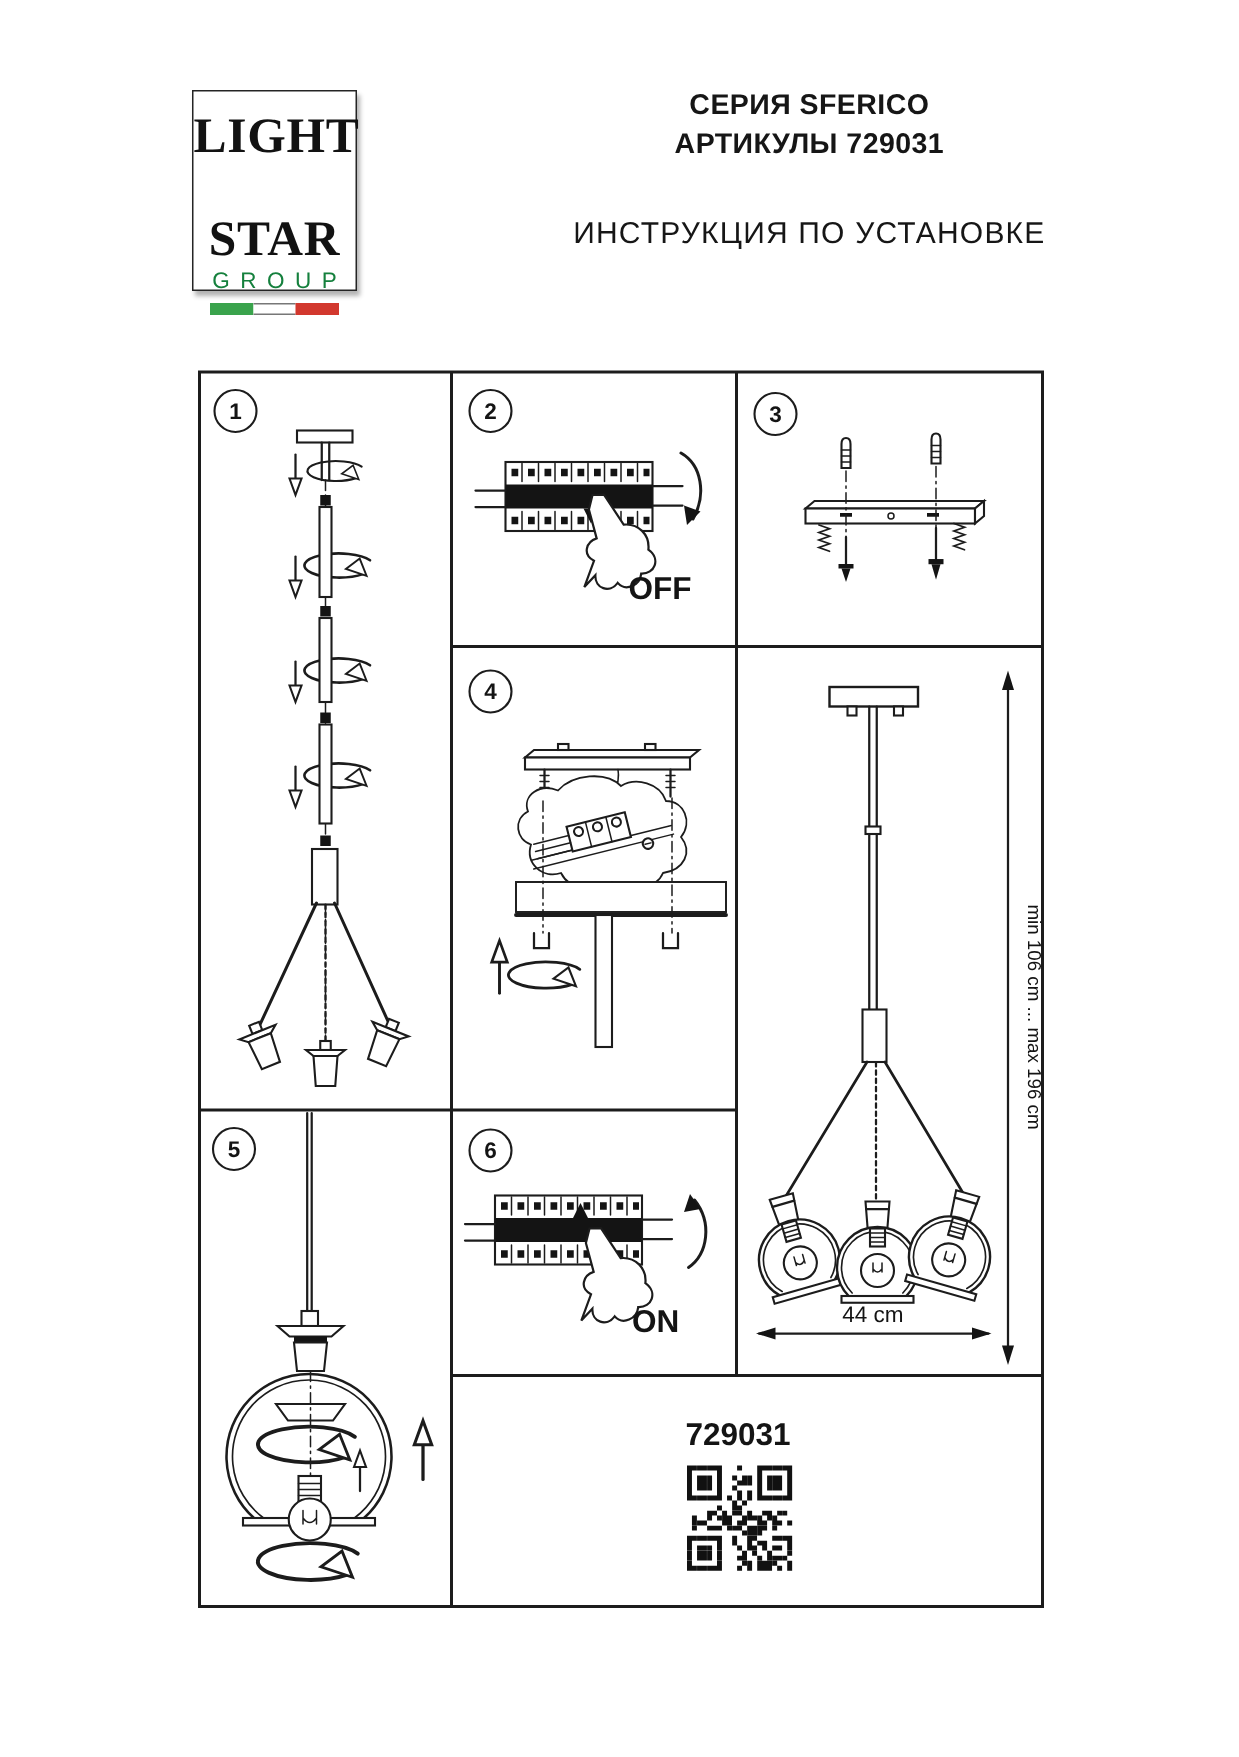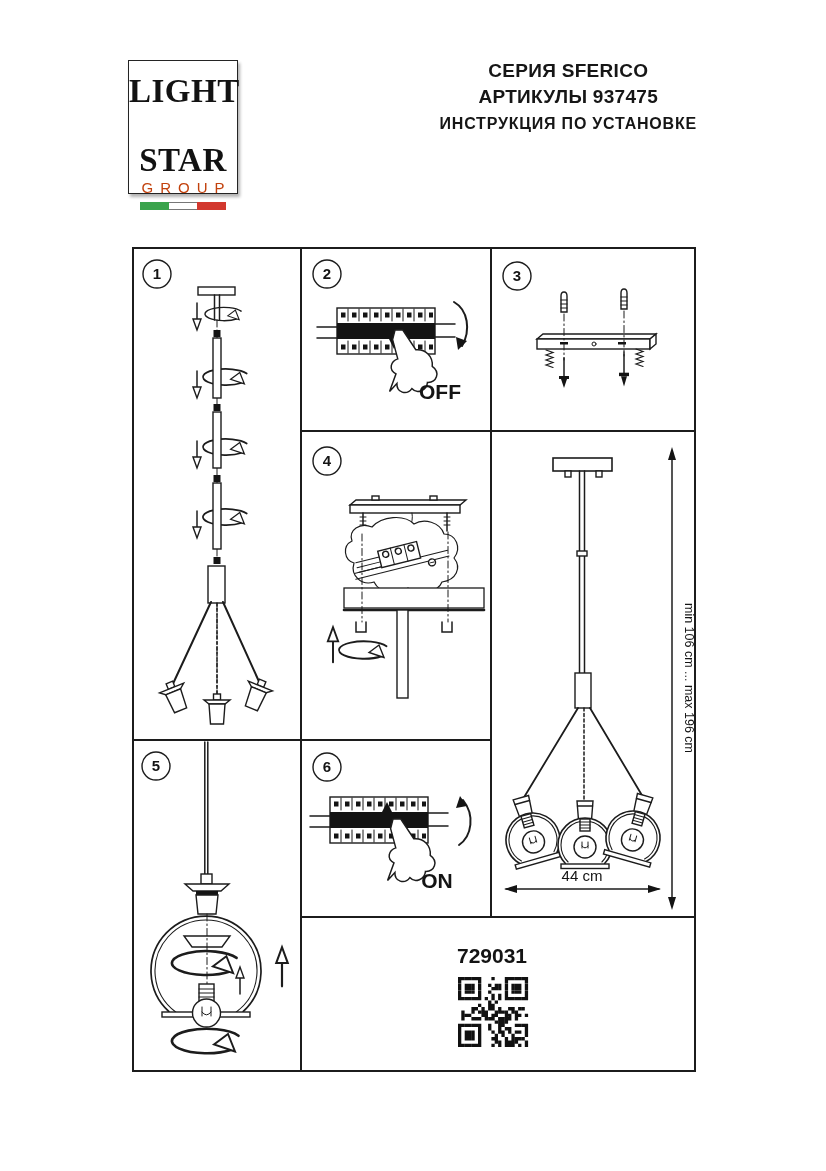--- a/index.html
+++ b/index.html
@@ -7,31 +7,31 @@
        font-family:"Liberation Sans",sans-serif;color:#161616;}
   .page{position:absolute;inset:0;background:#fff;}
 
   
   .logo{position:absolute;left:128px;top:60px;width:110px;height:134px;
         border:1.5px solid #242424;background:#fff;text-align:center;
         box-shadow:2px 3px 3px rgba(0,0,0,.3);box-sizing:border-box;}
   .logo-word{font-family:"Liberation Serif",serif;font-weight:700;font-size:33px;
              line-height:31px;color:#121212;letter-spacing:.5px;margin-top:38px;}
   .logo-word:first-child{margin-top:15px;}
-  .logo-group{font-size:15px;font-weight:400;color:#c2410c;letter-spacing:7px;
+  .logo-group{font-size:15px;font-weight:400;color:#15803d;letter-spacing:7px;
               margin-top:3px;text-indent:7px;}
   .logo-flag{width:86px;height:8px;margin:6px auto 0;display:flex;}
   .logo-flag span{flex:1;}
   .flag-green{background:#3aa34c;}
   .flag-white{background:#fff;border-top:1px solid #777;border-bottom:1px solid #777;box-sizing:border-box;}
   .flag-red{background:#d2382e;}
 
   .hdr{position:absolute;top:58px;right:129px;text-align:center;}
   .hdr-series,.hdr-article{font-size:19px;font-weight:700;line-height:26px;letter-spacing:.3px;}
-  .hdr-title{font-size:16px;font-weight:700;line-height:27px;letter-spacing:.8px;}
+  .hdr-title{margin-top:33px;font-size:20px;font-weight:400;line-height:27px;letter-spacing:.8px;}
 
   
   svg.art{position:absolute;left:0;top:0;}
   .ln{stroke:#1c1c1c;stroke-width:1.5;fill:none;stroke-linecap:round;}
   .ln2{stroke-width:2;}
   .thin{stroke-width:1;}
   .fw{fill:#fff;stroke:#1c1c1c;stroke-width:1.4;}
   .fb{fill:#141414;stroke:none;}
   .dash{stroke-dasharray:7 3 1.5 3;}
   .grid{stroke:#1c1c1c;stroke-width:2;fill:none;}
@@ -53,21 +53,21 @@
     <div class="logo-group">GROUP</div>
     <div class="logo-flag">
       <span class="flag-green"></span>
       <span class="flag-white"></span>
       <span class="flag-red"></span>
     </div>
   </div>
 
   <div class="hdr">
     <div class="hdr-series">СЕРИЯ SFERICO</div>
-    <div class="hdr-article">АРТИКУЛЫ 937475</div>
+    <div class="hdr-article">АРТИКУЛЫ 729031</div>
     <div class="hdr-title">
       <div>ИНСТРУКЦИЯ ПО УСТАНОВКЕ</div>
     </div>
   </div>
 
   <svg class="art" width="826" height="1171" viewBox="0 0 826 1171">
     <defs>
       <g id="rot">
         <path class="ln" d="M14,5 A20,7 0 1 1 18,-3"></path>
         <path class="fw" style="stroke-width:1.1" d="M16,6 L4,2 L12,-4 Z"></path>

